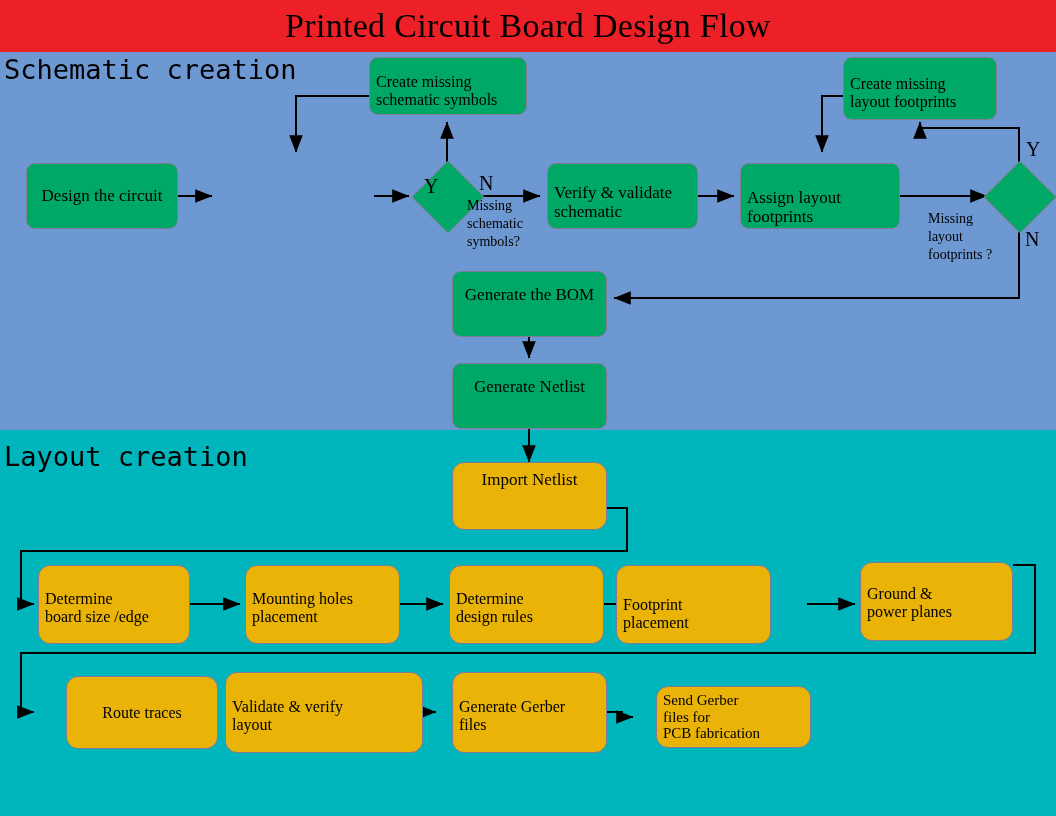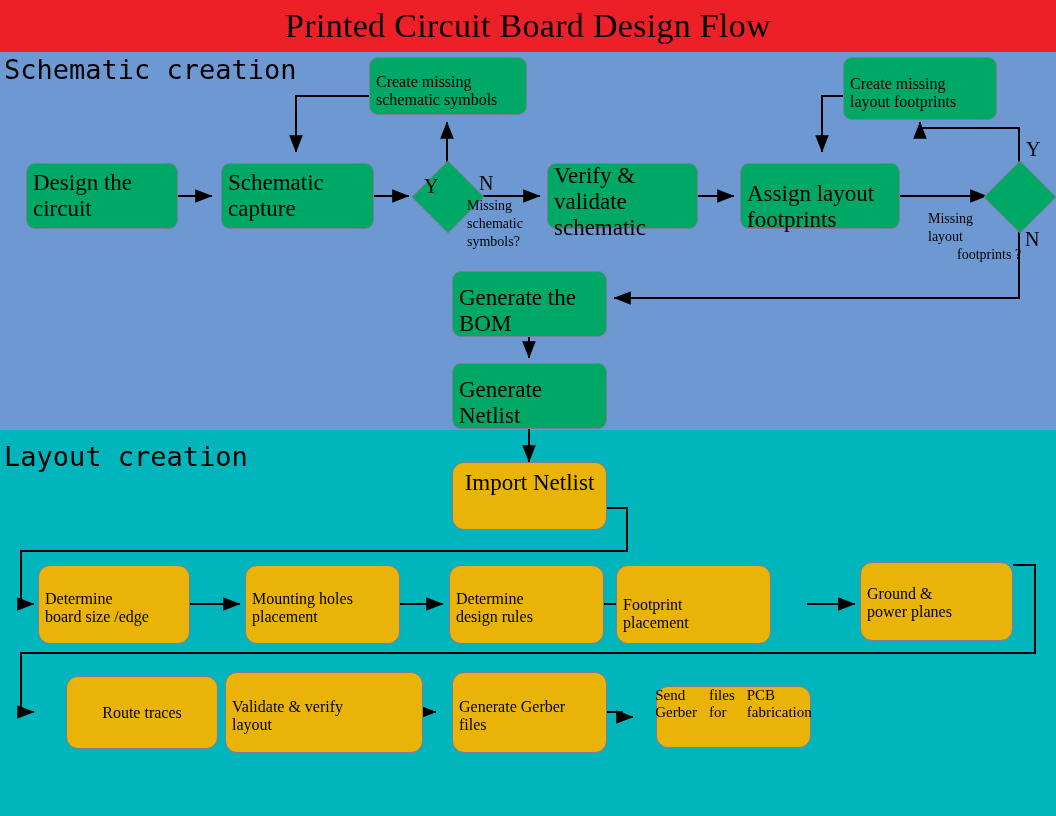--- a/index.html
+++ b/index.html
@@ -38,21 +38,21 @@
     position:absolute;box-sizing:border-box;
     display:flex;align-items:flex-start;justify-content:center;
     text-align:left;color:#000;line-height:1.12;
     border-radius:9px;border:1px solid #7d7d96;
     padding-top:9px;
   }
   .node.green{background:#00a865;}
   .node.yellow{background:#eab308;border-radius:12px;}
   .node span{display:block;padding:0 6px;}
 
-  .node.f17{font-size:23px;}
+  .node.f17{font-size:17px;}
   .node.f16{font-size:16px;}
   .node.f15{font-size:15px;}
 
   .node.mid{align-items:center;padding-top:0;}
 
   
   .diamond{
     position:absolute;background:#00a865;
     border:1px solid #7d7d96;
     transform:rotate(45deg);
@@ -124,23 +124,20 @@
       <path d="M189,712 L206,712" marker-end="url(#ar)"></path>
       <path d="M423,712 L436,712" marker-end="url(#ar)"></path>
       <path d="M606,712 L622,712 L622,717 L633,717" marker-end="url(#ar)"></path>
     </g>
   </svg>
 
   <div class="node green f17 mid" style="left:26px;top:163px;width:152px;height:66px;">
     <span>Design the circuit</span>
   </div>
 
-  <div class="node green f17 mid" style="left:221px;top:163px;width:153px;height:66px;">
-    <span>Schematic capture</span>
-  </div>
 
   <div class="node green f16" style="left:369px;top:57px;width:158px;height:58px;flex-direction:column;">
     <span>Create missing</span>
     <span>schematic symbols</span>
   </div>
 
   <div class="node green f17" style="left:547px;top:163px;width:151px;height:66px;flex-direction:column;padding-top:12px;">
     <span>Verify &amp; validate</span>
     <span>schematic</span>
   </div>
@@ -168,21 +165,21 @@
   <div class="lbl big" style="left:479px;top:172px;">N</div>
   <div class="lbl small" style="left:467px;top:198px;">Missing</div>
   <div class="lbl small" style="left:467px;top:216px;">schematic</div>
   <div class="lbl small" style="left:467px;top:234px;text-align:right;">symbols?</div>
 
   <div class="diamond" style="left:994px;top:171px;width:50px;height:50px;"></div>
   <div class="lbl big" style="left:1026px;top:138px;">Y</div>
   <div class="lbl big" style="left:1025px;top:228px;">N</div>
   <div class="lbl small" style="left:928px;top:211px;">Missing</div>
   <div class="lbl small" style="left:928px;top:229px;">layout</div>
-  <div class="lbl small" style="left:928px;top:247px;margin-left:29px;">footprints ?</div>
+  <div class="lbl small" style="left:928px;top:247px;">footprints ?</div>
 
   <div class="node yellow f17" style="left:452px;top:462px;width:155px;height:68px;padding-top:7px;">
     <span>Import Netlist</span>
   </div>
 
   <div class="node yellow f16" style="left:38px;top:565px;width:152px;height:79px;flex-direction:column;padding-top:6px;">
     <span>Determine</span>
     <span>board size /edge</span>
   </div>
 
@@ -213,19 +210,19 @@
   <div class="node yellow f16" style="left:225px;top:672px;width:198px;height:81px;flex-direction:column;padding-top:6px;">
     <span>Validate &amp; verify</span>
     <span>layout</span>
   </div>
 
   <div class="node yellow f16" style="left:452px;top:672px;width:155px;height:81px;flex-direction:column;padding-top:6px;">
     <span>Generate Gerber</span>
     <span>files</span>
   </div>
 
-  <div class="node yellow f15" style="left:656px;top:686px;width:155px;height:62px;flex-direction:row;padding-top:0;">
+  <div class="node yellow f15" style="left:656px;top:686px;width:155px;height:62px;flex-direction:column;padding-top:0;">
     <span>Send Gerber</span>
     <span>files for</span>
     <span>PCB fabrication</span>
   </div>
 
 </div>
 
 </body></html>

